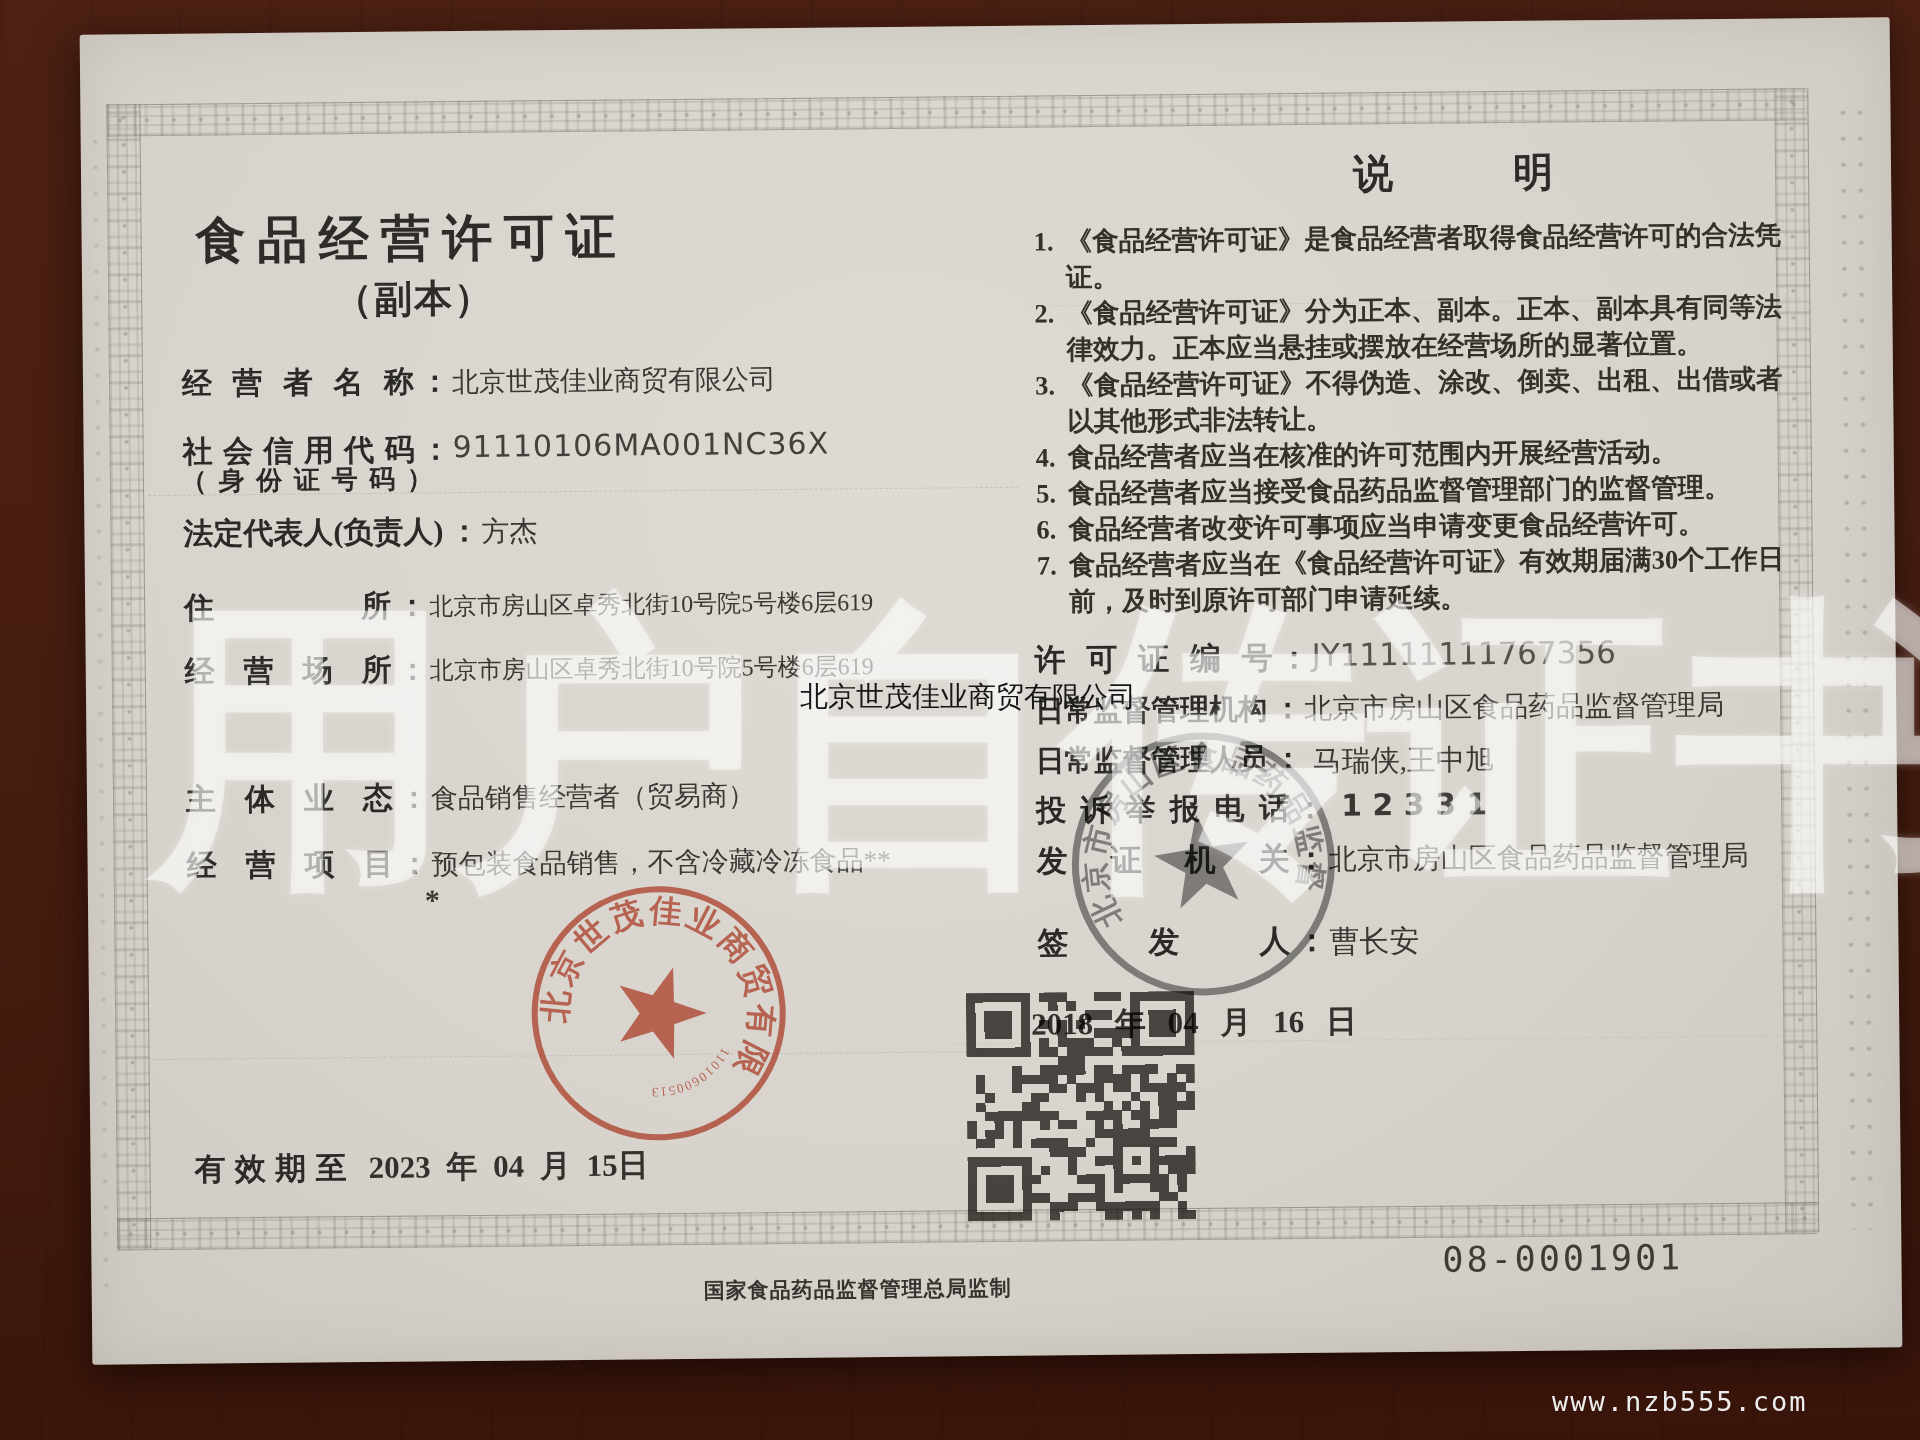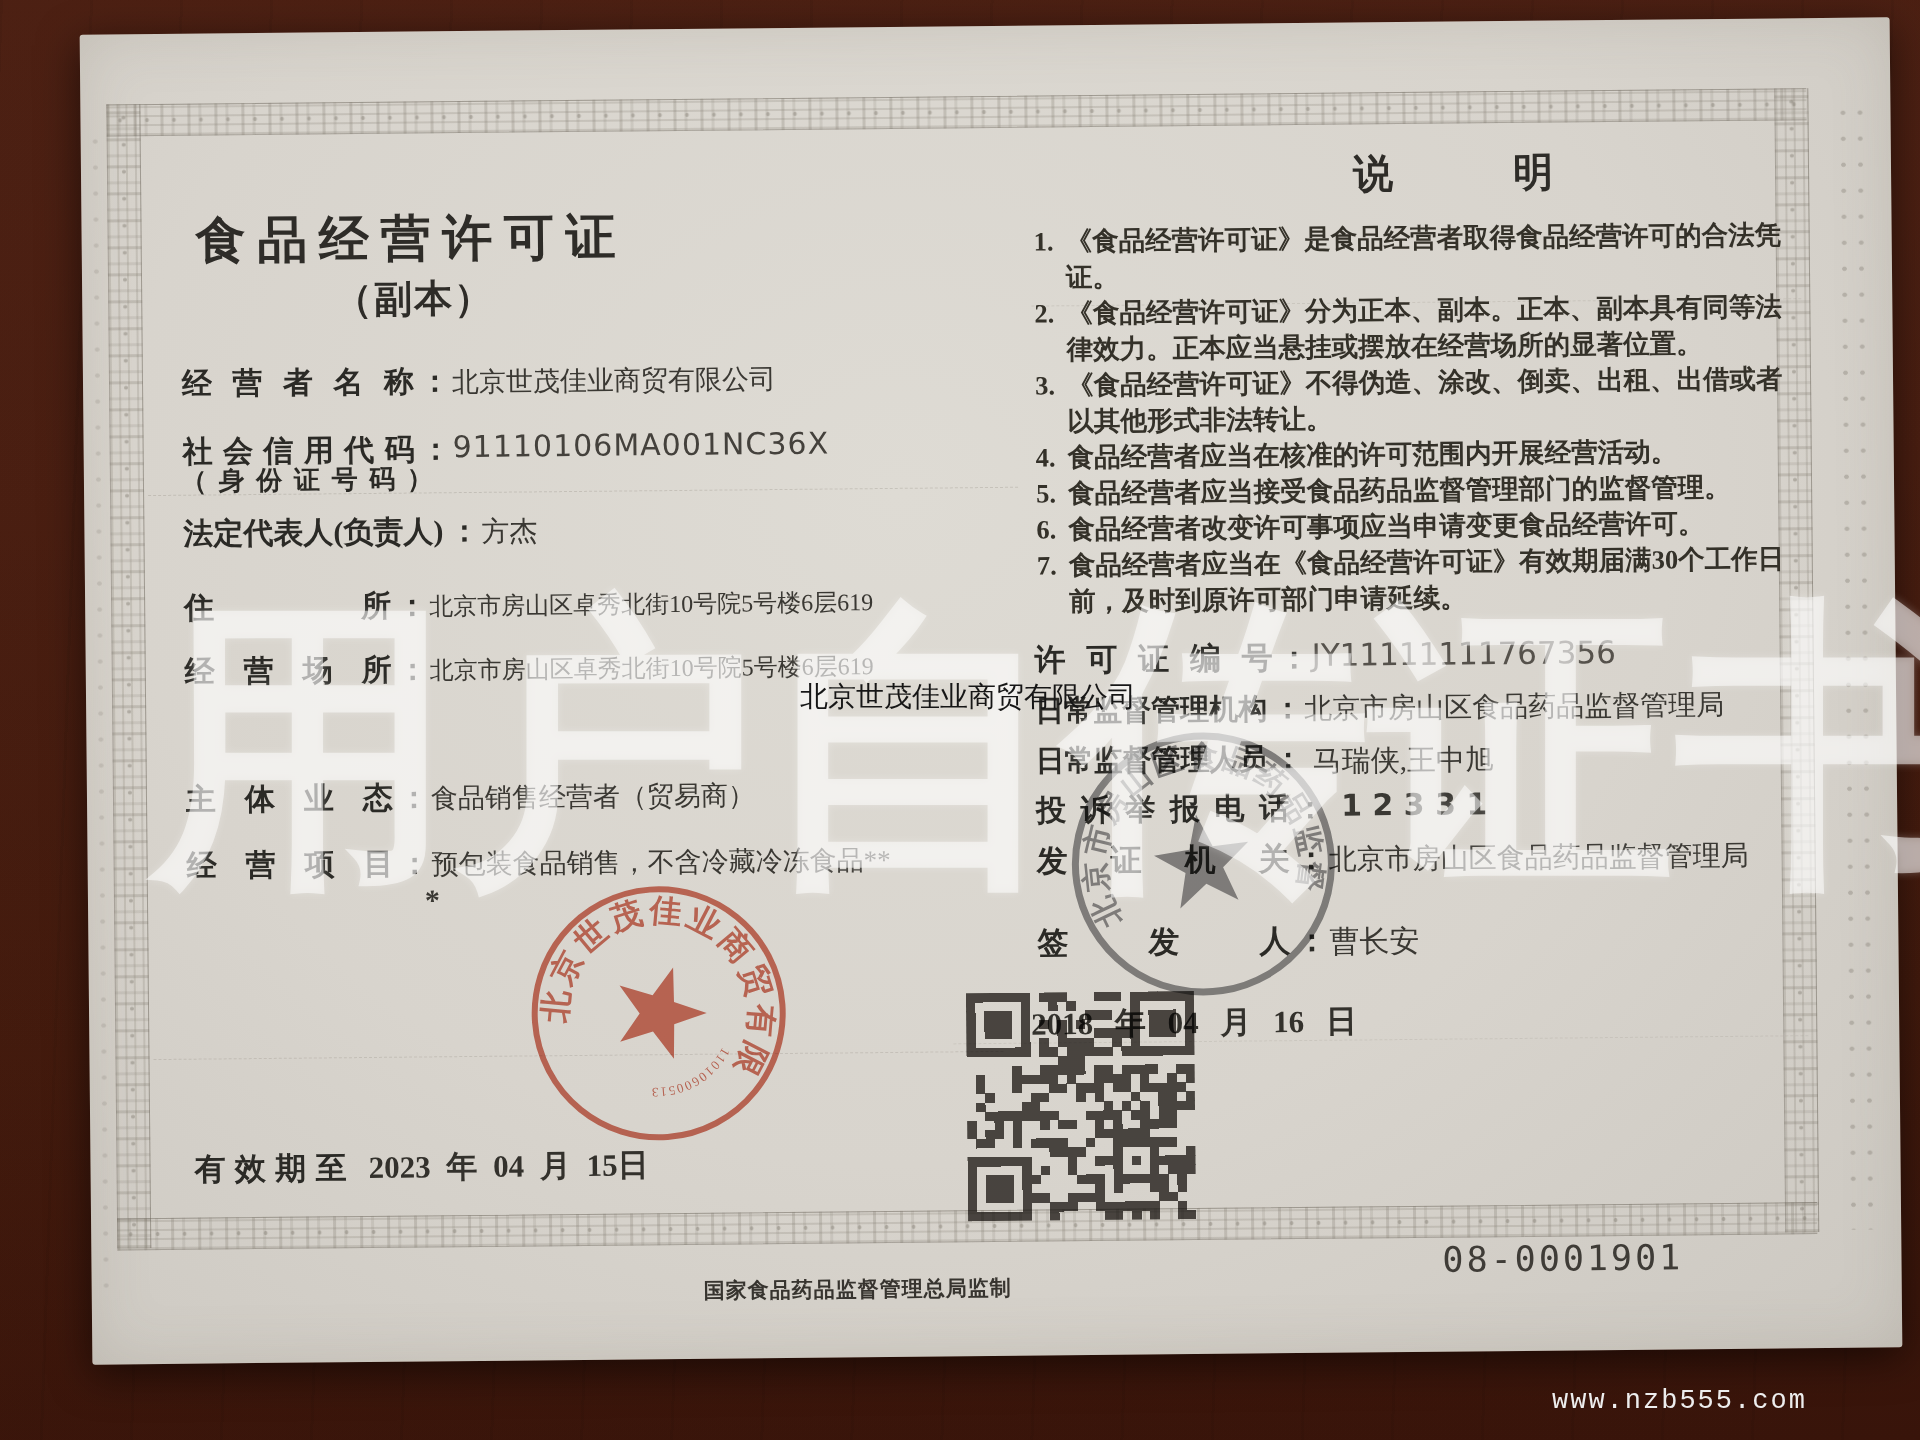--- a/index.html
+++ b/index.html
@@ -621,15 +621,15 @@
         <span>户</span>
         <span>自</span>
         <span>传</span>
         <span>证</span>
         <span>书</span>
       </span>
   </div>
 
   <div class="caption" style="left:800px;top:678px;font-size:28px;">北京世茂佳业商贸有限公司</div>
 
-  <div class="credit" style="left:1552px;top:1386px;font-size:27px;letter-spacing:2px;font-family:Liberation Mono, monospace;">www.nzb555.com</div>
+  <div class="credit" style="left:1552px;top:1386px;font-size:27px;letter-spacing:2px;">www.nzb555.com</div>
 
 </div>
 
 </body></html>

